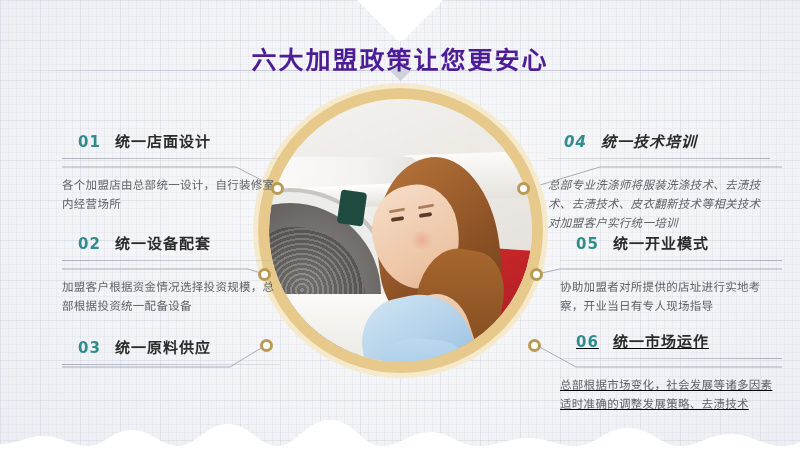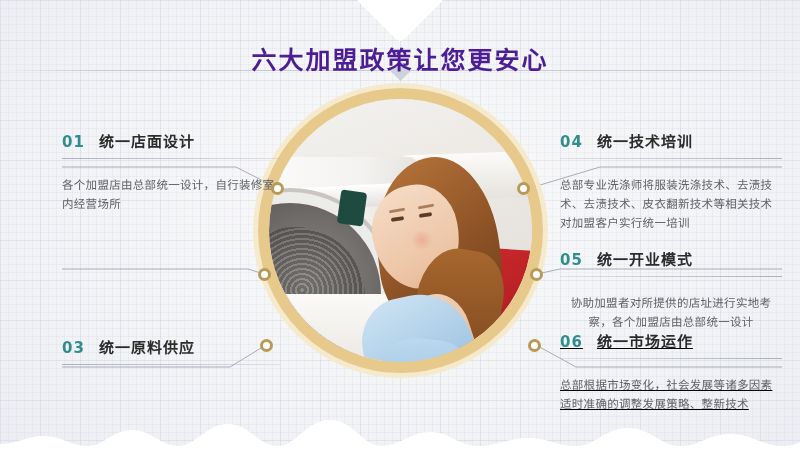--- a/index.html
+++ b/index.html
@@ -208,20 +208,21 @@
   }
 
   
   .connectors{position:absolute;inset:0;z-index:1;}
 
   
   .item{position:absolute;z-index:3;}
   .item .head{
     display:flex;align-items:baseline;
     white-space:nowrap;
+    margin-left:16px;
   }
   .num{
     font-size:15px;font-weight:bold;color:#2f8d8d;
     letter-spacing:1px;margin-right:14px;
   }
   .htxt{
     font-size:15px;font-weight:bold;color:#2b2b2b;letter-spacing:1px;
   }
   .rule{
     height:1px;margin-top:7px;
@@ -236,22 +237,22 @@
     line-height:19px;
     color:#5f6167;
     letter-spacing:0.3px;
   }
 
   
   #item01{left:62px;top:130px;width:218px;}
   #item02{left:62px;top:232px;width:218px;}
   #item03{left:62px;top:336px;width:218px;}
   
-  #item04{left:560px;top:130px;width:222px;}
-  #item05{left:560px;top:248px;width:222px;text-align:center;}
+  #item04{left:548px;top:130px;width:222px;font-style:italic;}
+  #item05{left:560px;top:232px;width:222px;}
   #item06{left:560px;top:330px;width:222px;text-decoration:underline;}
 
   
   .clouds{position:absolute;left:0;bottom:0;width:800px;height:60px;z-index:5;}
 </style>
 </head>
 <body>
 
 <div class="stage">
 
@@ -317,20 +318,28 @@
 
   <div class="item left" id="item01">
     <div class="head">
       <span class="num">01</span>
       <span class="htxt">统一店面设计</span>
     </div>
     <div class="rule"></div>
     <div class="body">各个加盟店由总部统一设计，自行装修室内经营场所</div>
   </div>
 
+  <div class="item left" id="item02">
+    <div class="head">
+      <span class="num">02</span>
+      <span class="htxt">统一设备配套</span>
+    </div>
+    <div class="rule"></div>
+    <div class="body">加盟客户根据资金情况选择投资规模，总部根据投资统一配备设备</div>
+  </div>
 
   <div class="item left" id="item03">
     <div class="head">
       <span class="num">03</span>
       <span class="htxt">统一原料供应</span>
     </div>
     <div class="rule"></div>
   </div>
 
   <div class="item right" id="item04">
@@ -341,30 +350,30 @@
     <div class="rule"></div>
     <div class="body">总部专业洗涤师将服装洗涤技术、去渍技术、去渍技术、皮衣翻新技术等相关技术对加盟客户实行统一培训</div>
   </div>
 
   <div class="item right" id="item05">
     <div class="head">
       <span class="num">05</span>
       <span class="htxt">统一开业模式</span>
     </div>
     <div class="rule"></div>
-    <div class="body">协助加盟者对所提供的店址进行实地考察，各个加盟店由总部统一设计</div>
+    <div class="body">协助加盟者对所提供的店址进行实地考察，开业当日有专人现场指导</div>
   </div>
 
   <div class="item right" id="item06">
     <div class="head">
       <span class="num">06</span>
       <span class="htxt">统一市场运作</span>
     </div>
     <div class="rule"></div>
-    <div class="body">总部根据市场变化，社会发展等诸多因素适时准确的调整发展策略、整新技术</div>
+    <div class="body">总部根据市场变化，社会发展等诸多因素适时准确的调整发展策略、去渍技术</div>
   </div>
 
   <svg class="clouds" viewBox="0 0 800 60" preserveAspectRatio="none">
     <path fill="#ffffff" d="M0,42
       C18,42 26,34 44,34 C62,34 70,44 88,44
       C104,44 112,28 132,28 C152,28 160,44 178,44
       C196,44 206,22 228,22 C250,22 258,44 278,44
       C296,44 306,18 330,18 C354,18 362,44 382,44
       C400,44 410,30 430,30 C450,30 458,44 478,44
       C498,44 508,36 528,36 C548,36 556,44 576,44

